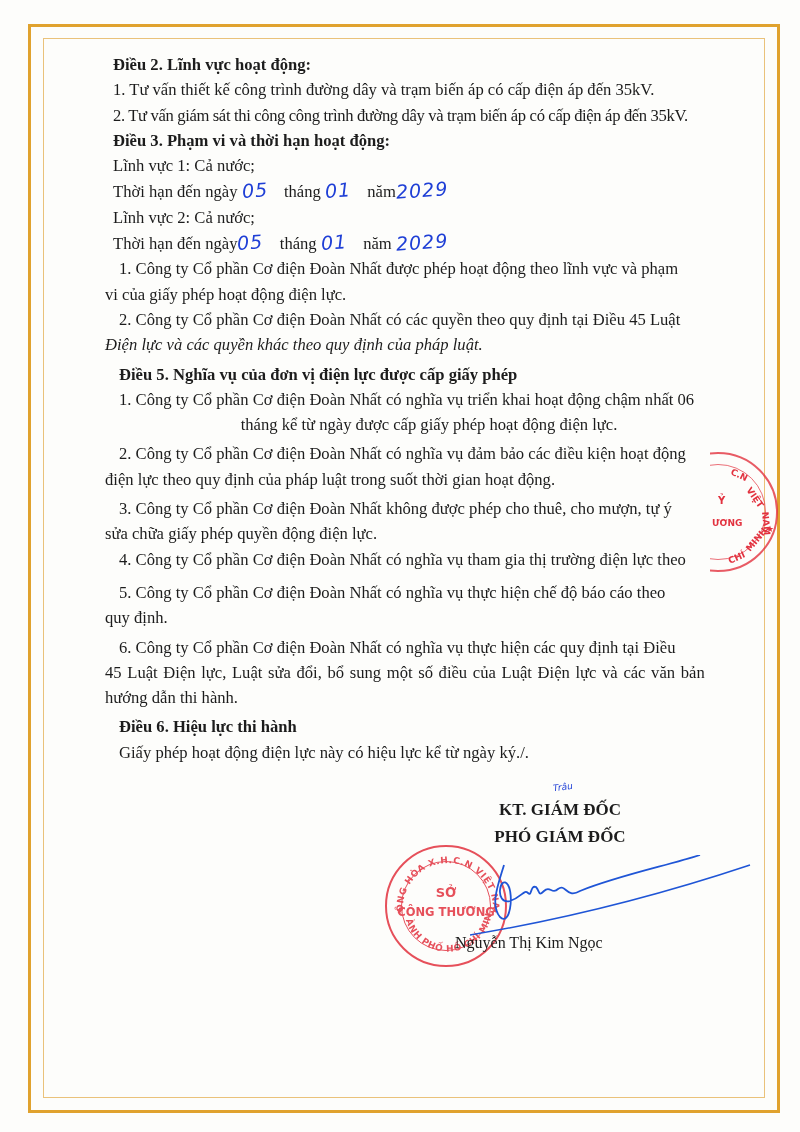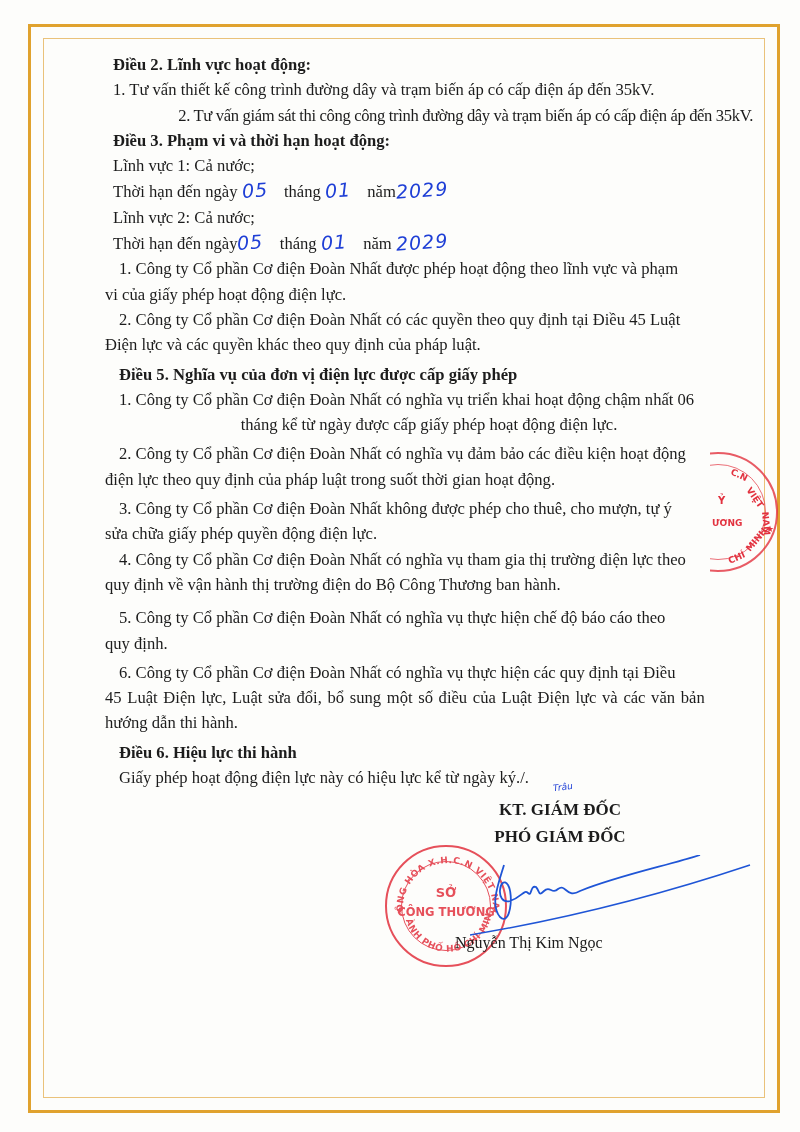--- a/index.html
+++ b/index.html
@@ -66,21 +66,21 @@
 </head>
 <body>
 
 <div class="outer-border"></div>
 <div class="inner-border"></div>
 
 <div class="content">
 
   <span class="line bold">Điều 2. Lĩnh vực hoạt động:</span>
   <span class="line">1. Tư vấn thiết kế công trình đường dây và trạm biến áp có cấp điện áp đến 35kV.</span>
-  <span class="line" style="letter-spacing:-0.35px;text-align:right;">2. Tư vấn giám sát thi công công trình đường dây và trạm biến áp có cấp điện áp đến 35kV.</span>
+  <span class="line" style="letter-spacing:-0.35px;">2. Tư vấn giám sát thi công công trình đường dây và trạm biến áp có cấp điện áp đến 35kV.</span>
 
   <span class="line bold">Điều 3. Phạm vi và thời hạn hoạt động:</span>
   <span class="line">Lĩnh vực 1: Cả nước;</span>
   <span class="line">
     <span>Thời hạn đến ngày</span>
     <span class="hand">05</span>
     <span class="gap"></span><span>tháng</span>
     <span class="hand">01</span>
     <span class="gap"></span><span>năm</span><span class="hand">2029</span>
   </span>
@@ -89,31 +89,30 @@
     <span>Thời hạn đến ngày</span><span class="hand">05</span>
     <span class="gap"></span><span>tháng</span>
     <span class="hand">01</span>
     <span class="gap"></span><span>năm</span>
     <span class="hand">2029</span>
   </span>
 
   <span class="line" style="margin-left:6px;">1. Công ty Cổ phần Cơ điện Đoàn Nhất được phép hoạt động theo lĩnh vực và phạm</span>
   <span class="line" style="margin-left:-8px;">vi của giấy phép hoạt động điện lực.</span>
   <span class="line" style="margin-left:6px;">2. Công ty Cổ phần Cơ điện Đoàn Nhất có các quyền theo quy định tại Điều 45 Luật</span>
-  <span class="line" style="margin-left:-8px;">Điện lực và các quyền khác theo quy định của pháp luật.</span>
+  <span class="line" style="margin-left:-8px;font-style:italic;">Điện lực và các quyền khác theo quy định của pháp luật.</span>
 
   <span class="line bold" style="margin-left:6px; margin-top:4px;">Điều 5.  Nghĩa vụ của đơn vị điện lực được cấp giấy phép</span>
   <span class="line" style="margin-left:6px;">1. Công ty Cổ phần Cơ điện Đoàn Nhất có nghĩa vụ triển khai hoạt động chậm nhất 06</span>
   <span class="line" style="margin-left:-8px;text-align:center;">tháng kể từ ngày được cấp giấy phép hoạt động điện lực.</span>
   <span class="line" style="margin-left:6px; margin-top:4px;">2. Công ty Cổ phần Cơ điện Đoàn Nhất có nghĩa vụ đảm bảo các điều kiện hoạt động</span>
   <span class="line" style="margin-left:-8px;">điện lực theo quy định của pháp luật trong suốt thời gian hoạt động.</span>
   <span class="line" style="margin-left:6px; margin-top:4px;">3. Công ty Cổ phần Cơ điện Đoàn Nhất không được phép cho thuê, cho mượn, tự ý</span>
   <span class="line" style="margin-left:-8px;">sửa chữa giấy phép quyền động điện lực.</span>
   <span class="line" style="margin-left:6px; ">4. Công ty Cổ phần Cơ điện Đoàn Nhất có nghĩa vụ tham gia thị trường điện lực theo</span>
-  <span class="line" style="margin-left:-8px;">quy định về vận hành thị trường điện do Bộ Công Thương ban hành.</span>
   <span class="line" style="margin-left:6px; margin-top:8px;">5. Công ty Cổ phần Cơ điện Đoàn Nhất có nghĩa vụ thực hiện chế độ báo cáo theo</span>
   <span class="line" style="margin-left:-8px;">quy định.</span>
   <span class="line" style="margin-left:6px; margin-top:4px;">6. Công ty Cổ phần Cơ điện Đoàn Nhất có nghĩa vụ thực hiện các quy định tại Điều</span>
   <span class="line" style="margin-left:-8px; word-spacing:1.5px;">45 Luật Điện lực, Luật sửa đổi, bổ sung một số điều của Luật Điện lực và các văn bản</span>
   <span class="line" style="margin-left:-8px;">hướng dẫn thi hành.</span>
 
   <span class="line bold" style="margin-left:6px; margin-top:4px;">Điều 6. Hiệu lực thi hành</span>
   <span class="line" style="margin-left:6px;">Giấy phép hoạt động điện lực này có hiệu lực kể từ ngày ký./.</span>
 </div>
 

